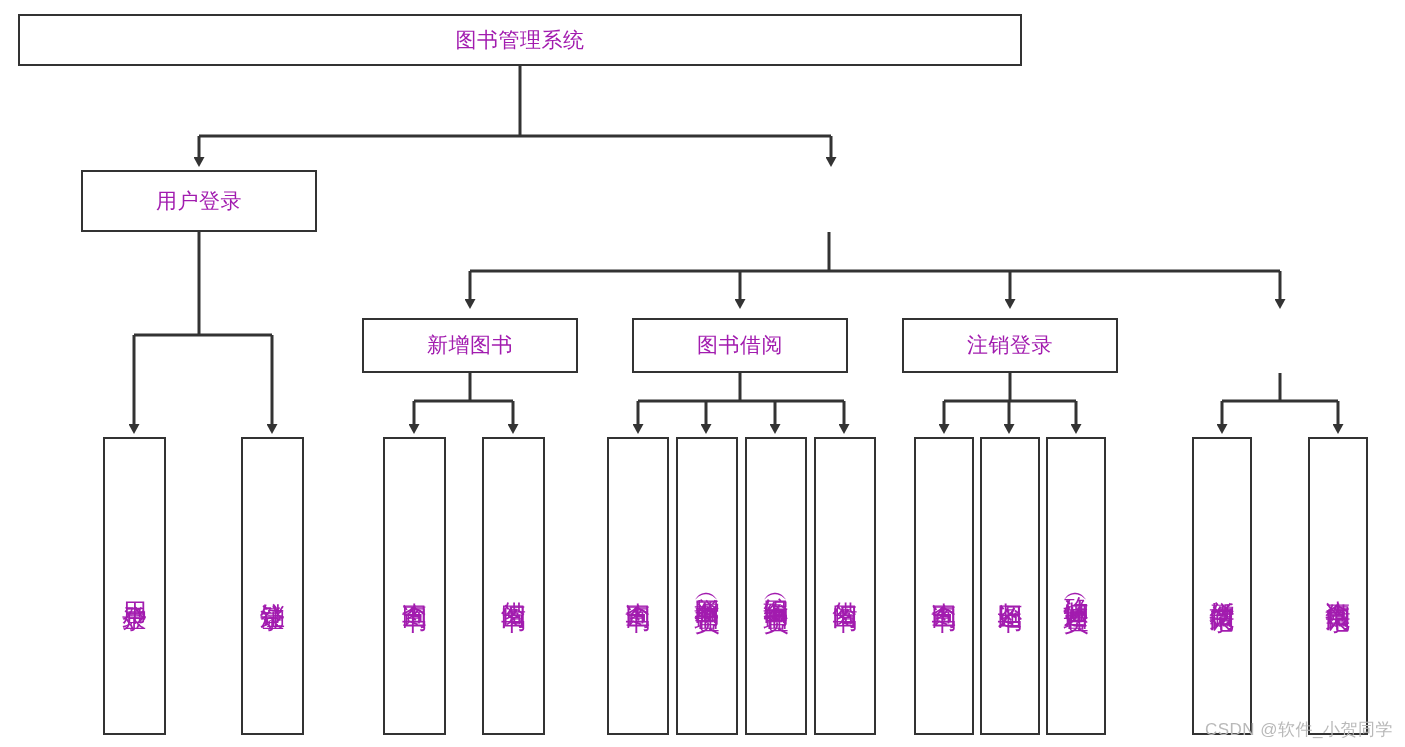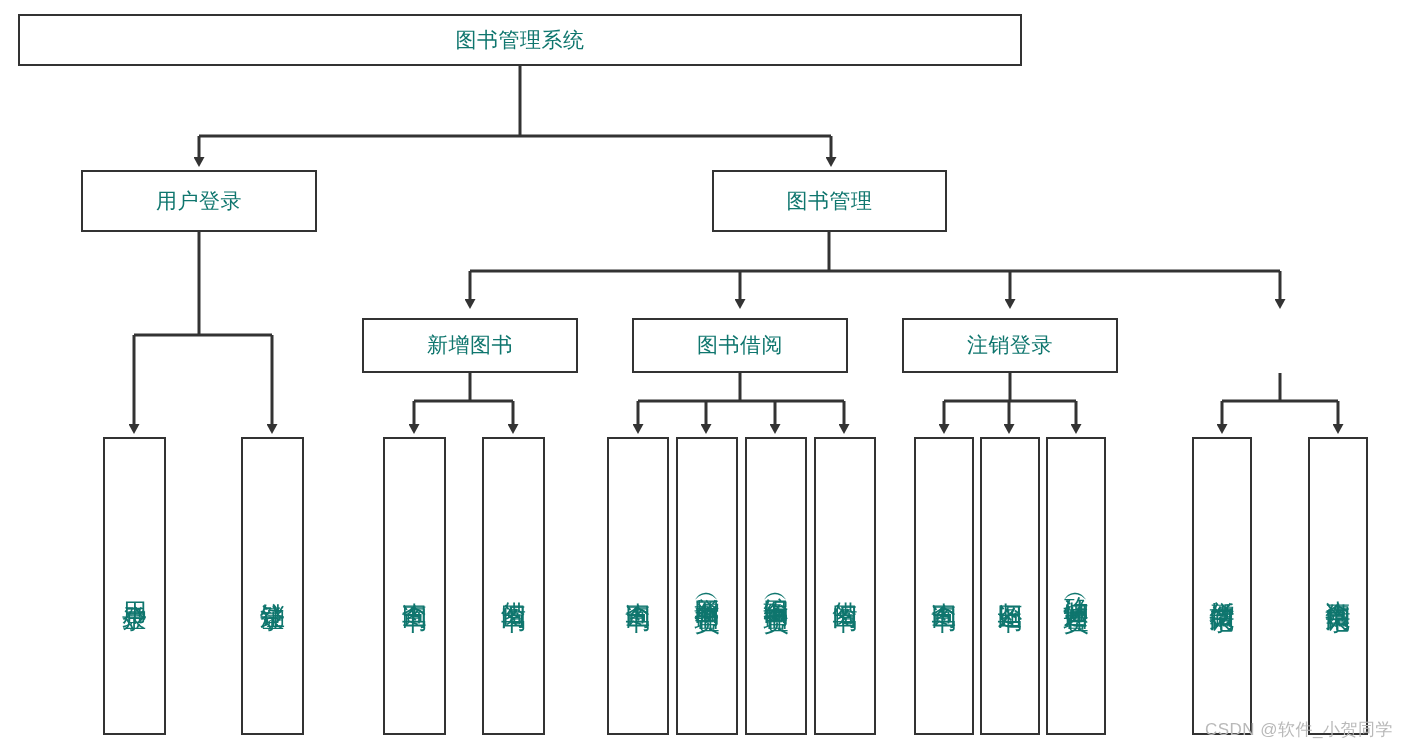--- a/index.html
+++ b/index.html
@@ -28,21 +28,21 @@
     position: absolute;
     box-sizing: border-box;
     background: #ffffff;
     border: 2px solid #333333;
     display: flex;
     align-items: center;
     justify-content: center;
     color: #000000;
   }
   .node-label {
-    color: #0f766e;
+    color: #a21caf;
     text-align: left;
     line-height: 1.18;
     white-space: pre;
   }
   .node.horiz .node-label {
     font-size: 21px;
     letter-spacing: 0.5px;
   }
   .node.vert {
     padding: 4px 0;
@@ -119,23 +119,20 @@
     </g>
   </svg>
 
   <div class="node horiz" style="left:18px; top:14px; width:1004px; height:52px;">
     <span class="node-label">图书管理系统</span>
   </div>
 
   <div class="node horiz" style="left:81px; top:170px; width:236px; height:62px;">
     <span class="node-label">用户登录</span>
   </div>
-  <div class="node horiz" style="left:712px; top:170px; width:235px; height:62px;">
-    <span class="node-label">图书管理</span>
-  </div>
 
   <div class="node horiz" style="left:362px; top:318px; width:216px; height:55px;">
     <span class="node-label">新增图书</span>
   </div>
   <div class="node horiz" style="left:632px; top:318px; width:216px; height:55px;">
     <span class="node-label">图书借阅</span>
   </div>
   <div class="node horiz" style="left:902px; top:318px; width:216px; height:55px;">
     <span class="node-label">注销登录</span>
   </div>

